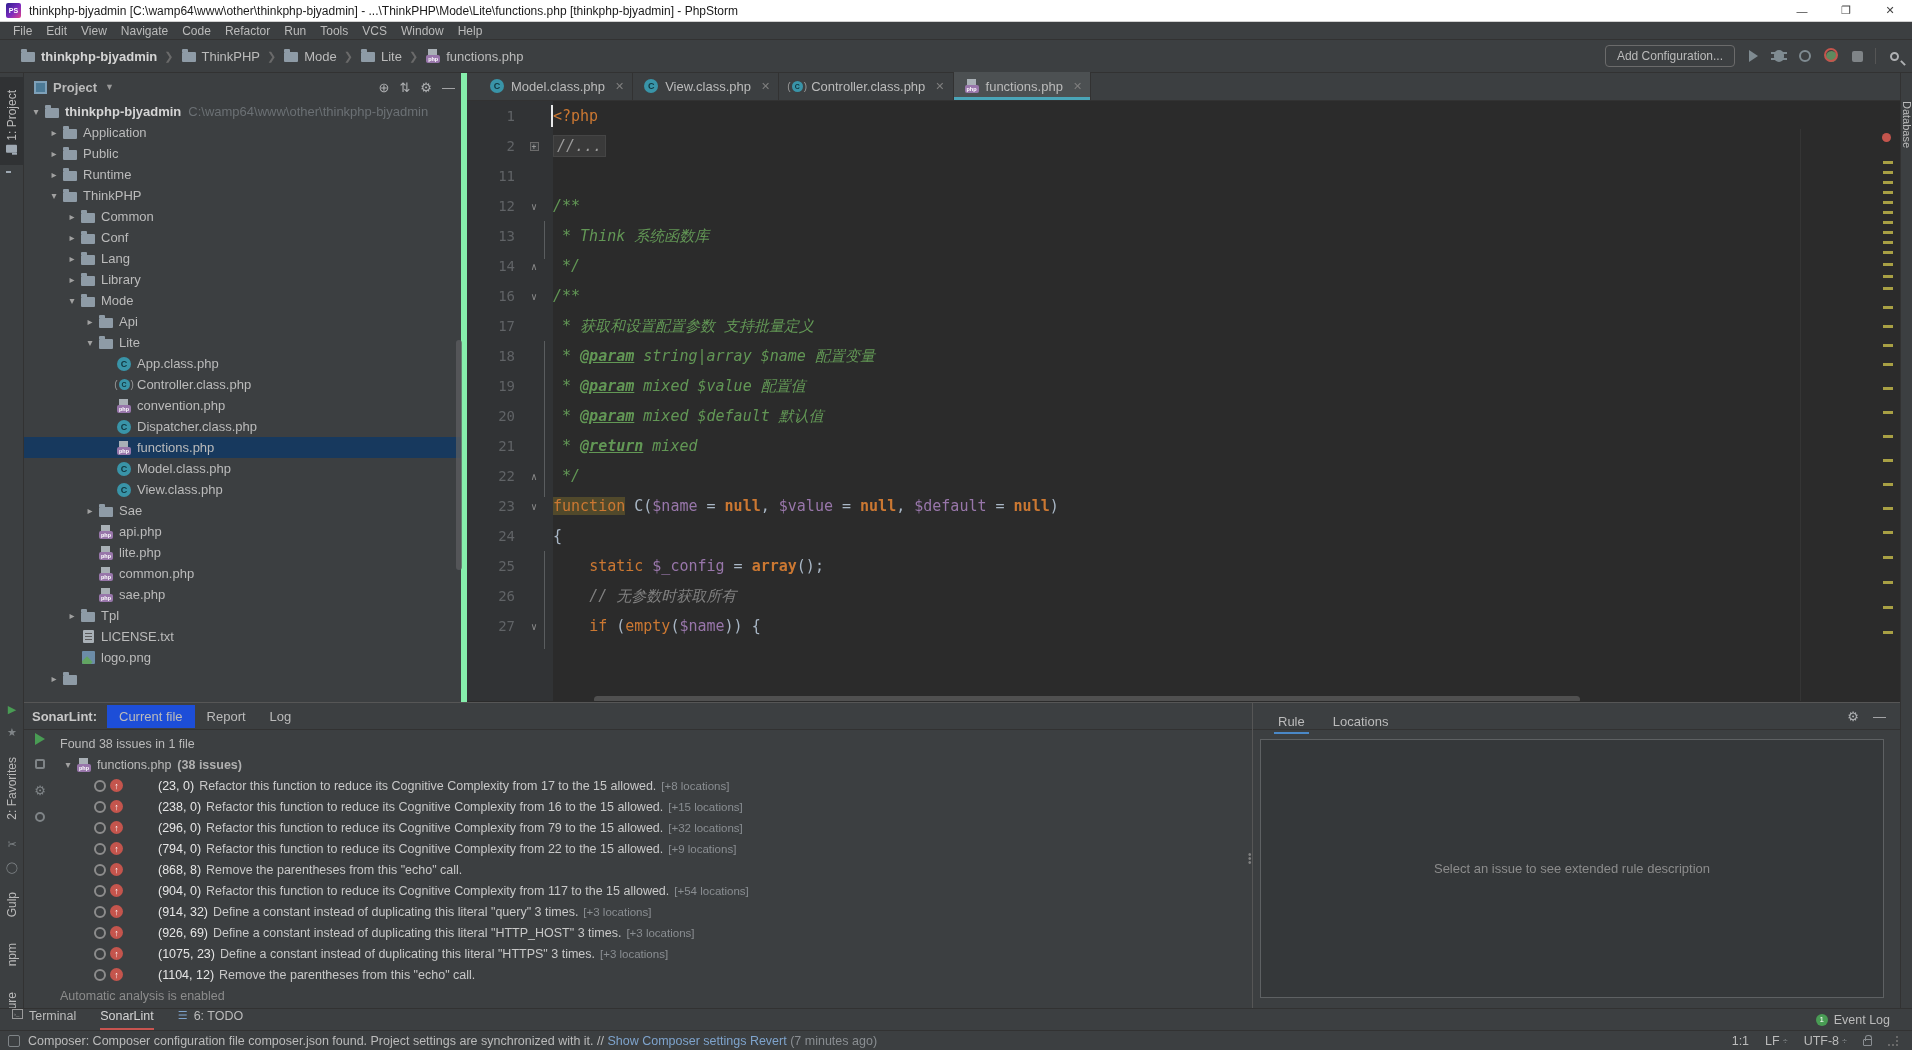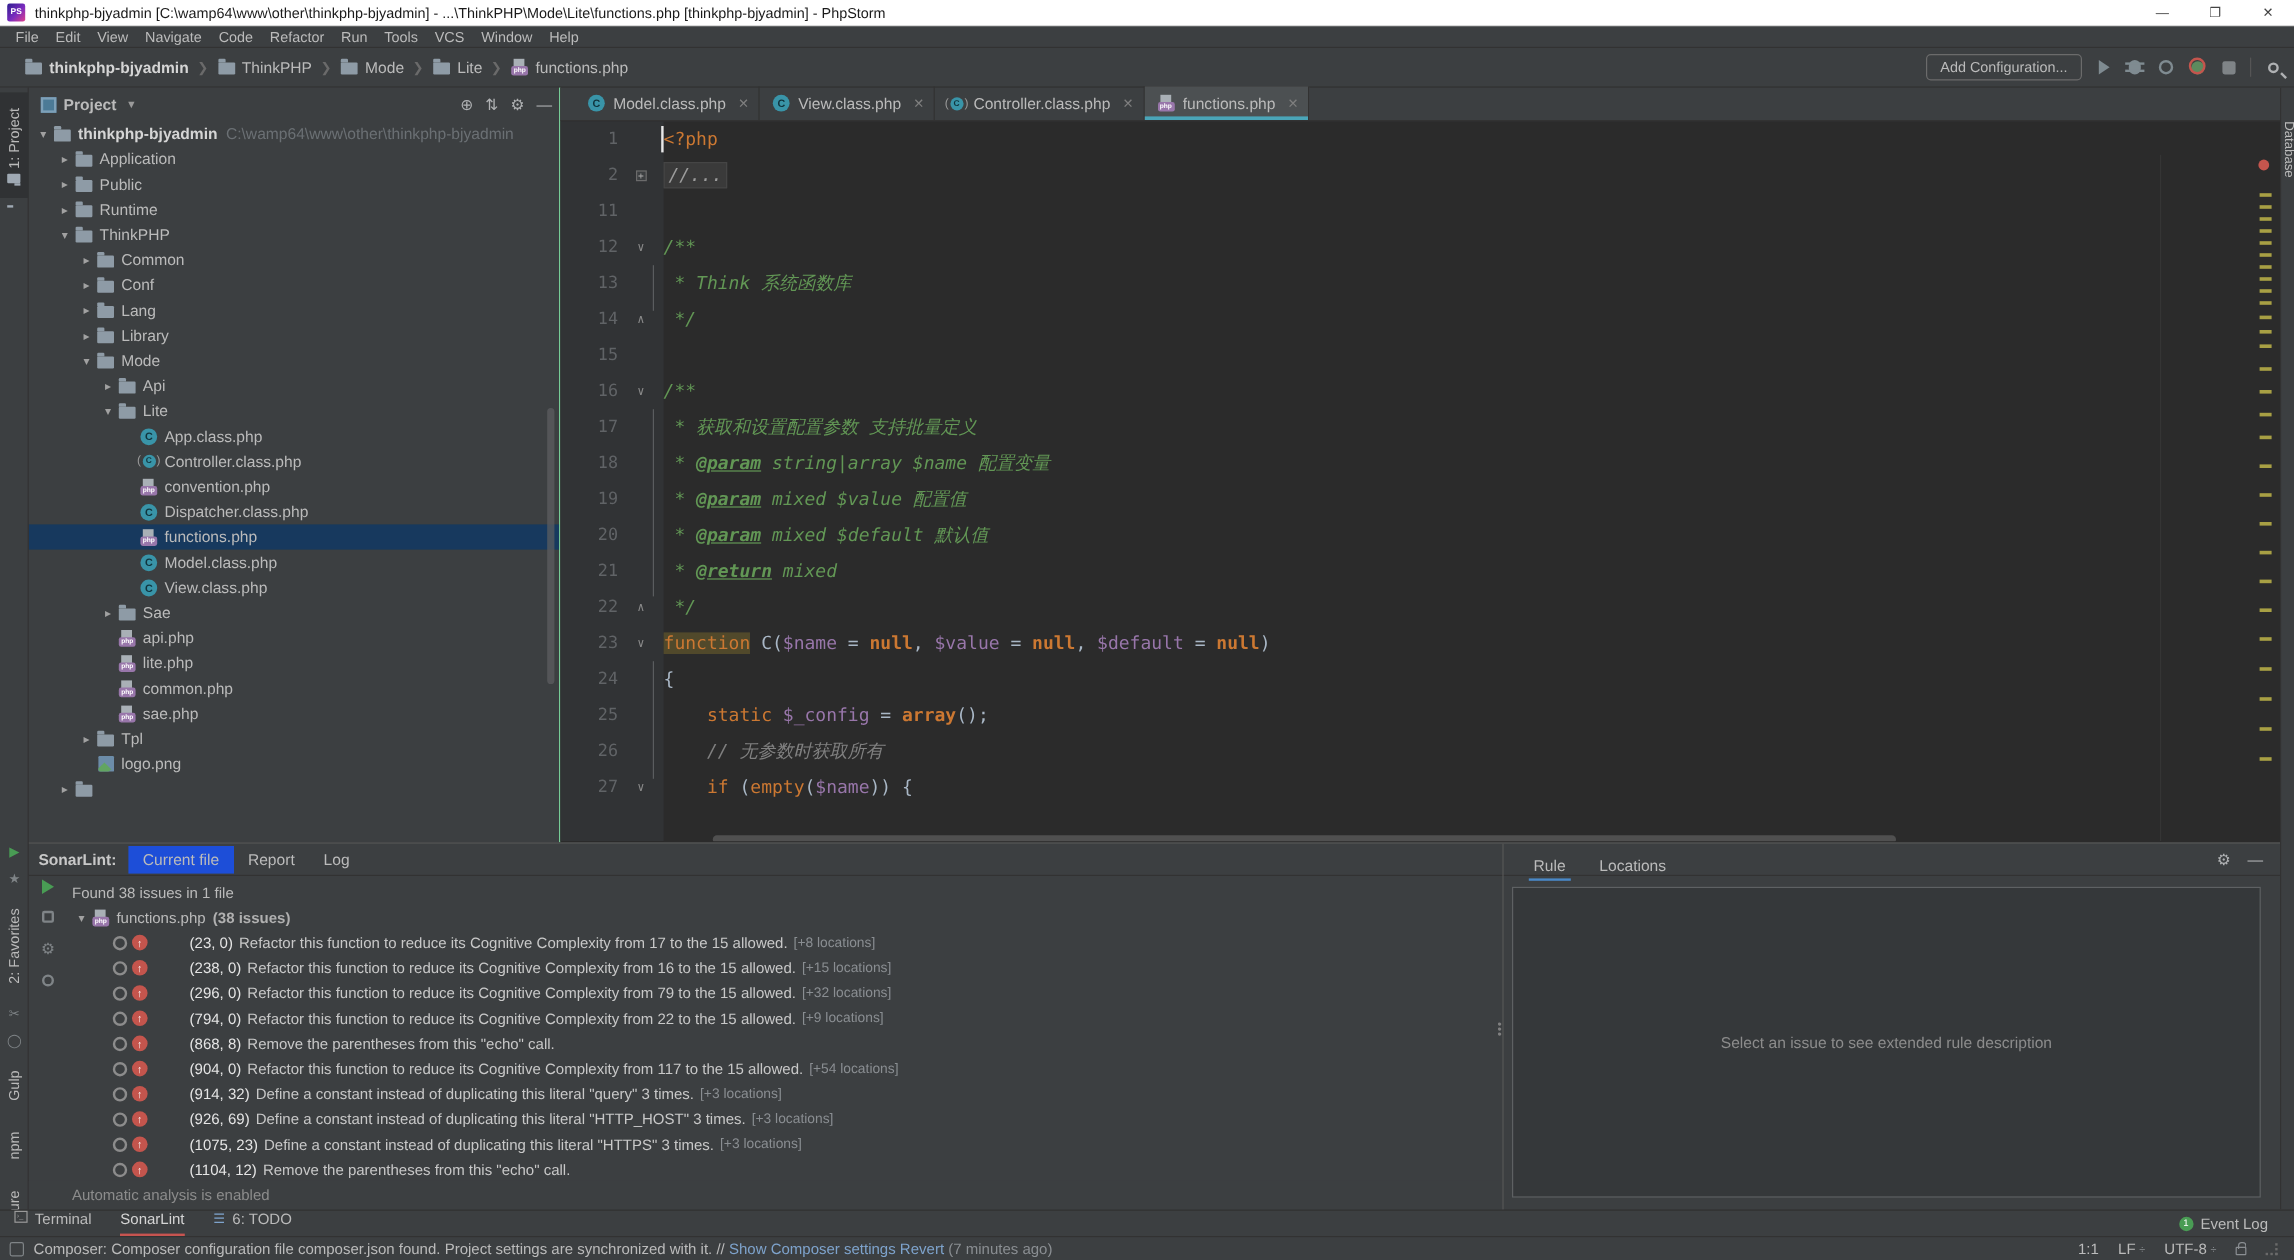--- a/index.html
+++ b/index.html
@@ -52,21 +52,21 @@
   .vtab { writing-mode:vertical-rl; transform:rotate(180deg); color:#BBBBBB; font-size:12px;
     display:flex; align-items:center; gap:4px; margin:8px auto; }
   #proj-vtab { position:absolute; top:4px; left:0; width:24px; height:88px; background:#303234;
     display:flex; align-items:center; justify-content:center; }
   .mini-folder { width:11px; height:8px; background:#9FA9B3; border-radius:1px; position:relative; }
   .mini-folder::before { content:""; position:absolute; top:-2px; left:0; width:5px; height:2px; background:#9FA9B3; }
   #strip-bottom { position:absolute; top:630px; left:0; width:24px; display:flex; flex-direction:column; align-items:center; gap:10px; }
   .strip-ic { font-size:11px; color:#7F8487; }
 
   
-  #project-panel { position:absolute; left:24px; top:73px; width:443px; height:629px; background:#3C3F41; border-right:1px solid #86efac; }
+  #project-panel { position:absolute; left:24px; top:73px; width:443px; height:629px; background:#3C3F41; border-right:6px solid #86efac; }
   #proj-header { height:28px; display:flex; align-items:center; padding:0 6px 0 10px; }
   #proj-title { color:#BBBBBB; font-size:13px; font-weight:bold; display:flex; align-items:center; gap:6px; }
   .proj-title-ic { width:13px; height:13px; border:2px solid #7EA0B8; background:#4C7A96; }
   #proj-title .dd { font-size:9px; color:#9A9A9A; font-weight:normal; margin-left:2px; }
   #proj-header-icons { margin-left:auto; display:flex; gap:10px; color:#AFB1B3; font-size:13px; }
   #tree { position:relative; height:601px; overflow:hidden; }
   .trow { height:21px; display:flex; align-items:center; font-size:13px; color:#BBBBBB; white-space:nowrap; }
   .trow.sel { background:#17395E; }
   .chev { width:16px; text-align:center; color:#A1A1A1; font-size:10px; flex:none; }
   .ticon { width:16px; height:16px; margin-right:5px; flex:none; display:flex; align-items:center; justify-content:center; position:relative; }
@@ -497,20 +497,27 @@
         <div class="trow" style="padding-left: 40px;">
           <span class="chev">▸</span>
           <span class="ticon">
             <span class="i-folder"></span>
           </span>
           <span>Tpl</span>
         </div>
         <div class="trow" style="padding-left: 40px;">
           <span class="chev"></span>
           <span class="ticon">
+            <span class="i-txt"></span>
+          </span>
+          <span>LICENSE.txt</span>
+        </div>
+        <div class="trow" style="padding-left: 40px;">
+          <span class="chev"></span>
+          <span class="ticon">
             <span class="i-png"></span>
           </span>
           <span>logo.png</span>
         </div>
         <div class="trow" style="padding-left: 22px;">
           <span class="chev">▸</span>
           <span class="ticon">
             <span class="i-folder"></span>
           </span>
           <span></span>
@@ -554,21 +561,20 @@
       </div>
     <div id="code">
       <div id="gutter-bg"></div>
       <div id="code-lines">
           <div class="cline"><span class="lnum">1</span><span class="lfold"></span><span class="ctext"><span class="t-kw">&lt;?php</span></span><span id="caret"></span></div>
           <div class="cline"><span class="lnum">2</span><span class="lfold"><span class="fold-plus">+</span></span><span class="ctext"><span class="t-fold">//...</span></span></div>
           <div class="cline"><span class="lnum">11</span><span class="lfold"></span><span class="ctext"></span></div>
           <div class="cline"><span class="lnum">12</span><span class="lfold">∨</span><span class="ctext"><span class="t-doc">/**</span></span></div>
           <div class="cline"><span class="lnum">13</span><span class="lfold"></span><span class="ctext"><span class="t-doc"> * Think 系统函数库</span></span></div>
           <div class="cline"><span class="lnum">14</span><span class="lfold">∧</span><span class="ctext"><span class="t-doc"> */</span></span></div>
-          <div class="cline"><span class="lnum">15</span><span class="lfold"></span><span class="ctext"></span></div>
           <div class="cline"><span class="lnum">16</span><span class="lfold">∨</span><span class="ctext"><span class="t-doc">/**</span></span></div>
           <div class="cline"><span class="lnum">17</span><span class="lfold"></span><span class="ctext"><span class="t-doc"> * 获取和设置配置参数 支持批量定义</span></span></div>
           <div class="cline"><span class="lnum">18</span><span class="lfold"></span><span class="ctext"><span class="t-doc"> * </span><span class="t-tag">@param</span><span class="t-doc"> string|array $name 配置变量</span></span></div>
           <div class="cline"><span class="lnum">19</span><span class="lfold"></span><span class="ctext"><span class="t-doc"> * </span><span class="t-tag">@param</span><span class="t-doc"> mixed $value 配置值</span></span></div>
           <div class="cline"><span class="lnum">20</span><span class="lfold"></span><span class="ctext"><span class="t-doc"> * </span><span class="t-tag">@param</span><span class="t-doc"> mixed $default 默认值</span></span></div>
           <div class="cline"><span class="lnum">21</span><span class="lfold"></span><span class="ctext"><span class="t-doc"> * </span><span class="t-tag">@return</span><span class="t-doc"> mixed</span></span></div>
           <div class="cline"><span class="lnum">22</span><span class="lfold">∧</span><span class="ctext"><span class="t-doc"> */</span></span></div>
           <div class="cline"><span class="lnum">23</span><span class="lfold">∨</span><span class="ctext"><span class="t-kwhl">function</span><span class="t-pun"> </span><span class="t-fn">C</span><span class="t-pun">(</span><span class="t-var">$name</span><span class="t-pun"> = </span><span class="t-kwb">null</span><span class="t-pun">, </span><span class="t-var">$value</span><span class="t-pun"> = </span><span class="t-kwb">null</span><span class="t-pun">, </span><span class="t-var">$default</span><span class="t-pun"> = </span><span class="t-kwb">null</span><span class="t-pun">)</span></span></div>
           <div class="cline"><span class="lnum">24</span><span class="lfold"></span><span class="ctext"><span class="t-pun">{</span></span></div>
           <div class="cline"><span class="lnum">25</span><span class="lfold"></span><span class="ctext"><span class="t-pun">    </span><span class="t-kw">static</span><span class="t-pun"> </span><span class="t-var">$_config</span><span class="t-pun"> = </span><span class="t-kwb">array</span><span class="t-pun">()</span><span class="t-pun">;</span></span></div>

